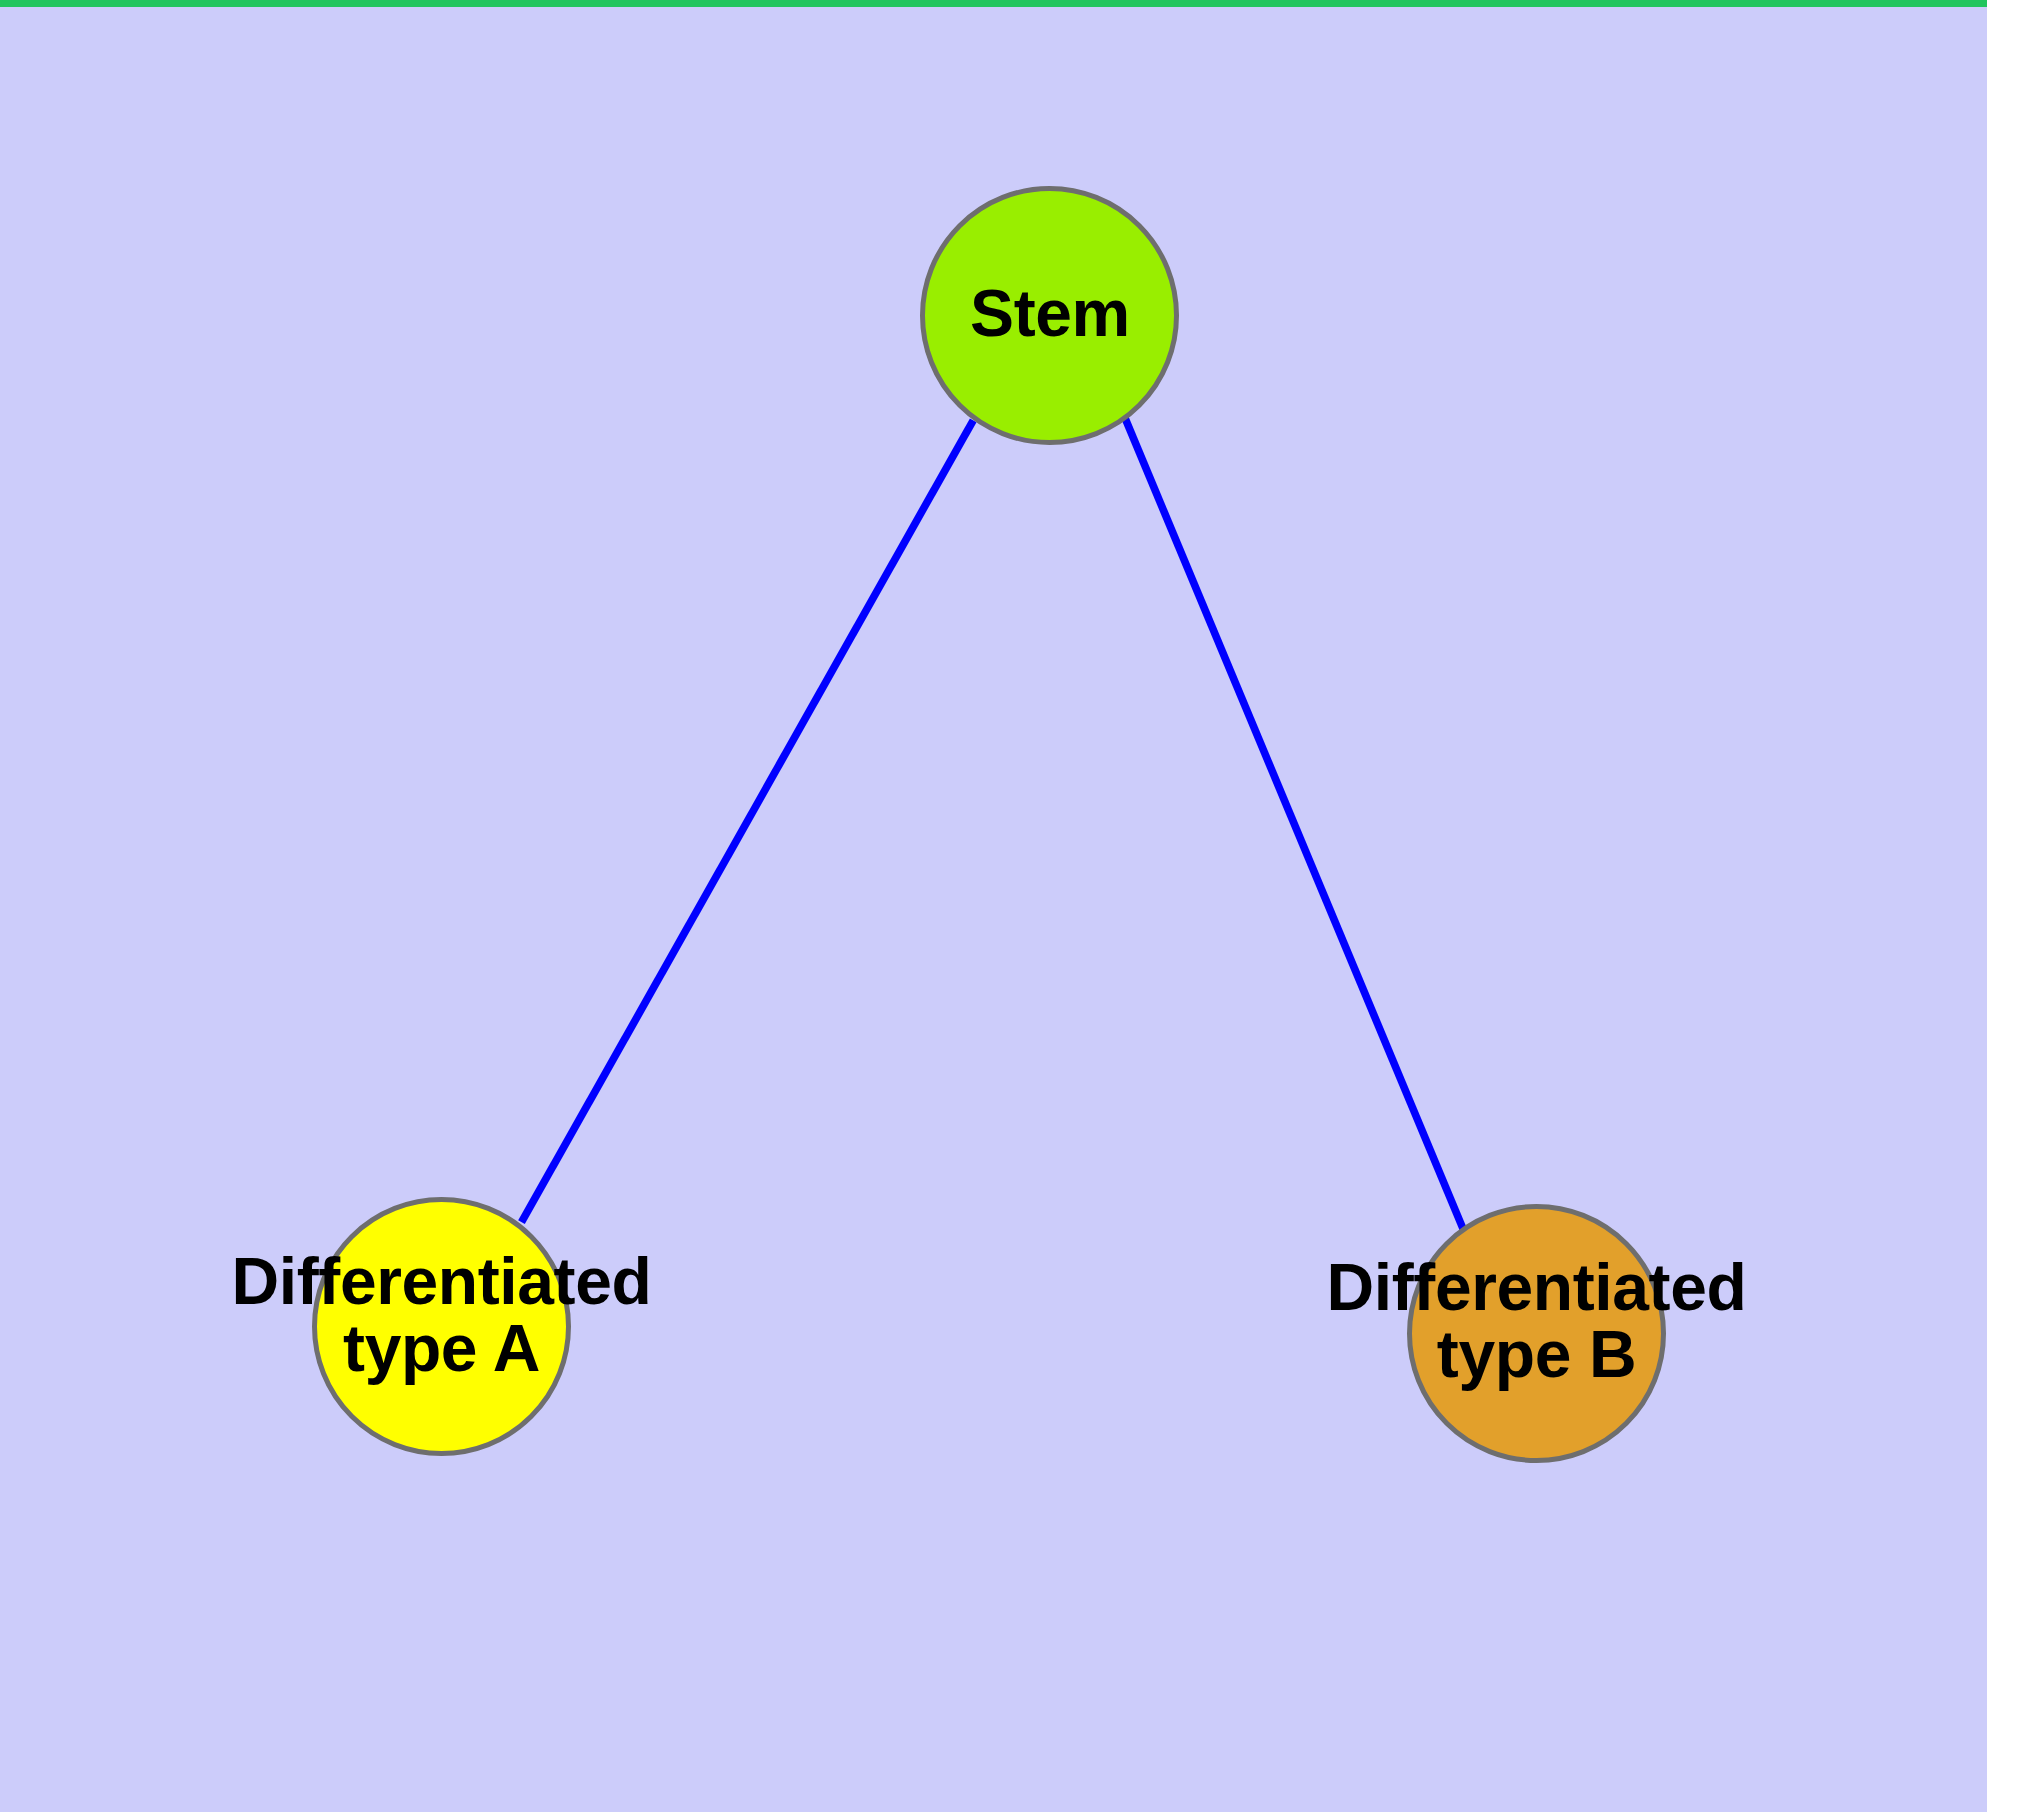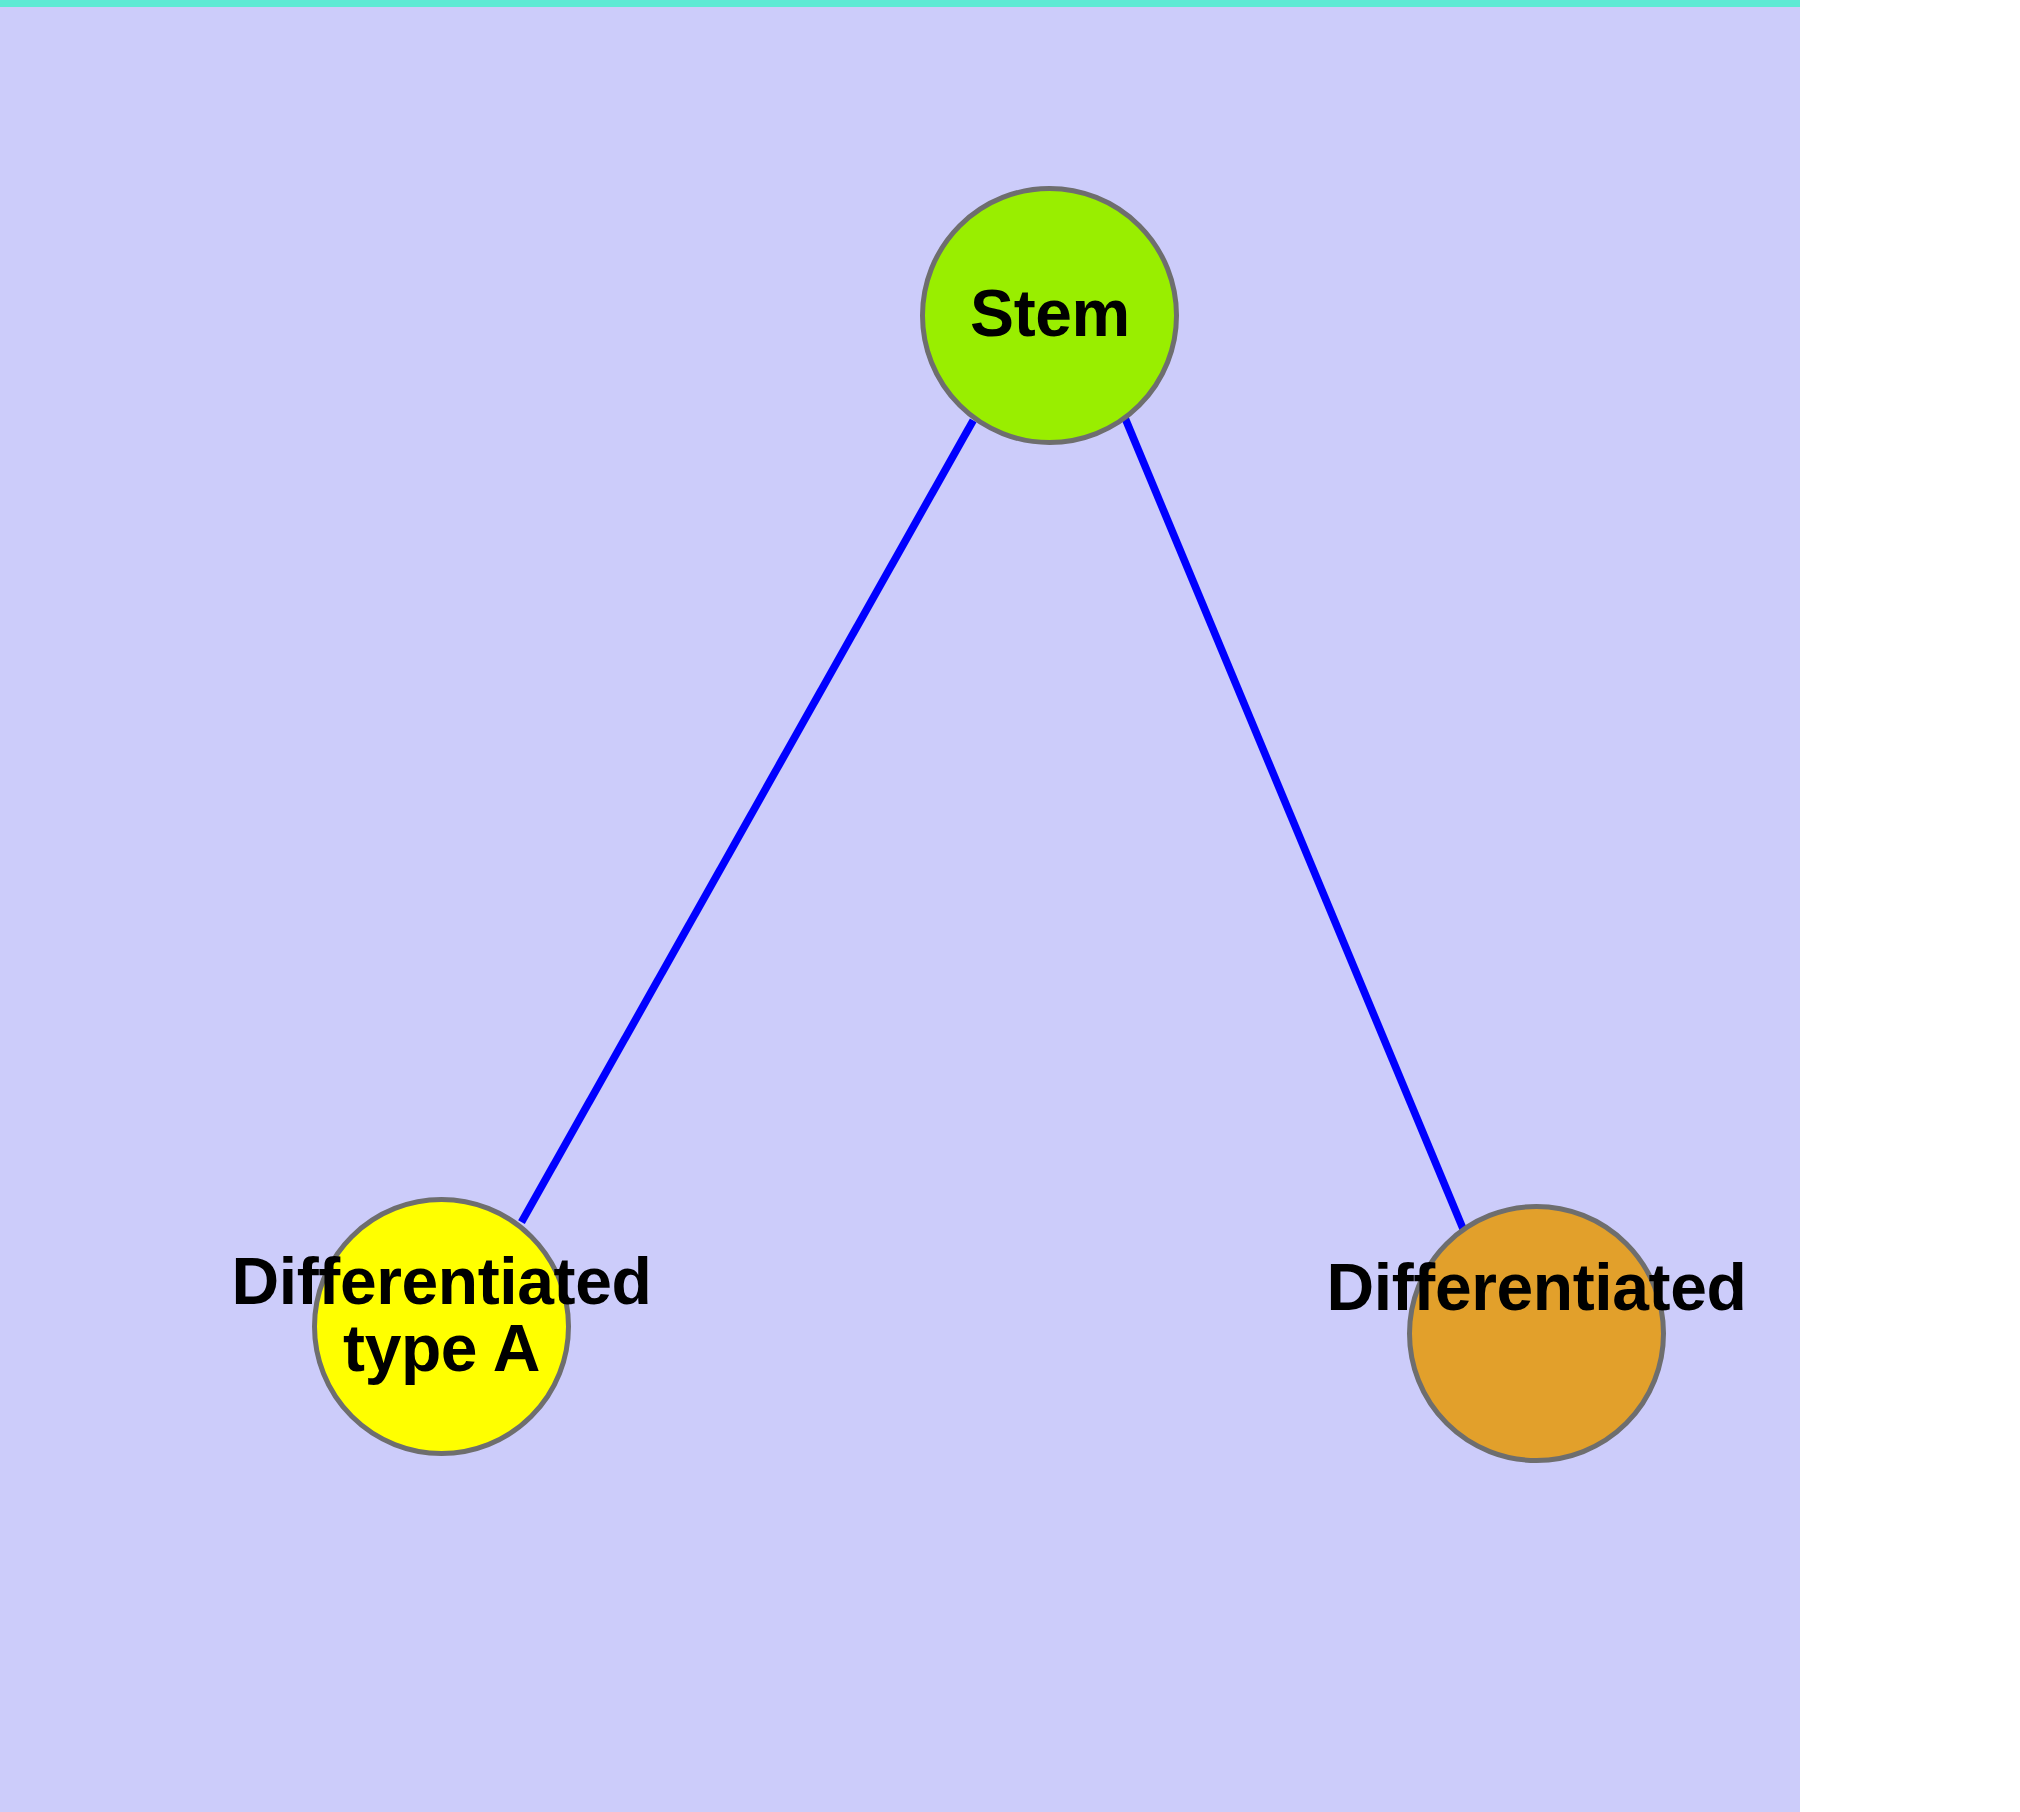--- a/index.html
+++ b/index.html
@@ -3,23 +3,23 @@
 <meta charset="utf-8">
 <title>Cell Differentiation Graph</title>
 <style>
   html, body {
     margin: 0;
     padding: 0;
     background: #ffffff;
   }
   #canvas {
     position: relative;
-    width: 1800px;
+    width: 1987px;
     height: 1812px;
-    background: #5eead4;
+    background: #22c55e;
     overflow: hidden;
     font-family: "Liberation Sans", "DejaVu Sans", sans-serif;
   }
   #plot-area {
     position: absolute;
     left: 0;
     top: 6.8px;
     width: 2021px;
     height: 1805px;
     background: #ccccfa;
@@ -110,17 +110,17 @@
   <div id="node-layer">
 
     <div class="node" id="node-stem"></div>
     <div class="node" id="node-diff-a"></div>
     <div class="node" id="node-diff-b"></div>
 
     <div class="node-label" id="label-stem">Stem</div>
 
     <div class="node-label" id="label-diff-a"><span>Differentiated</span><br><span>type A</span></div>
 
-    <div class="node-label" id="label-diff-b"><span>Differentiated</span><br></div>
+    <div class="node-label" id="label-diff-b"><span>Differentiated</span><br><span>type B</span></div>
 
   </div>
 </div>
 
 
 </body></html>

